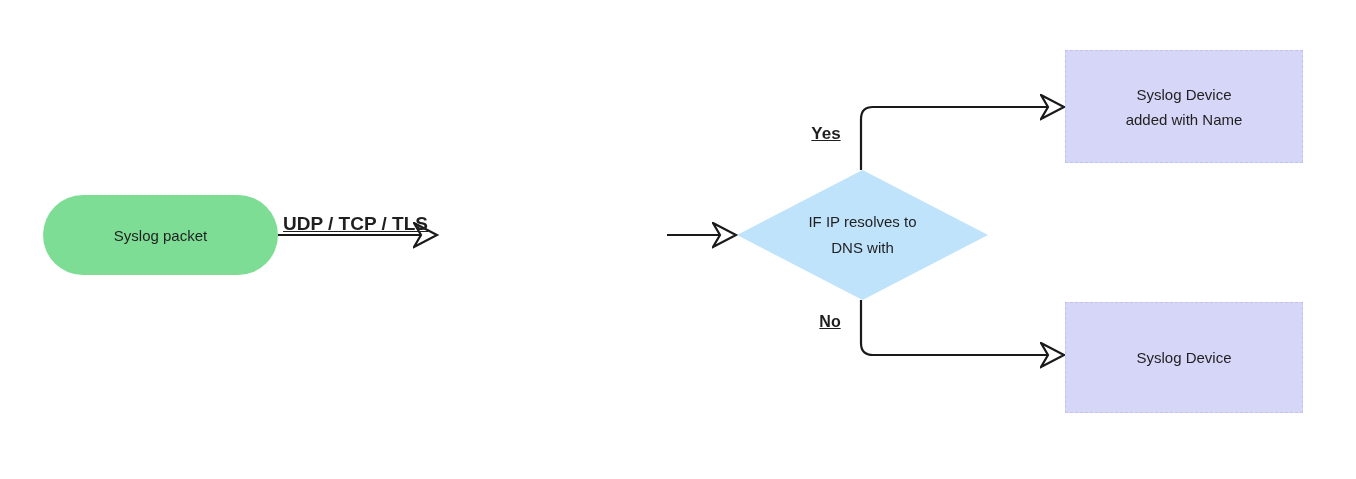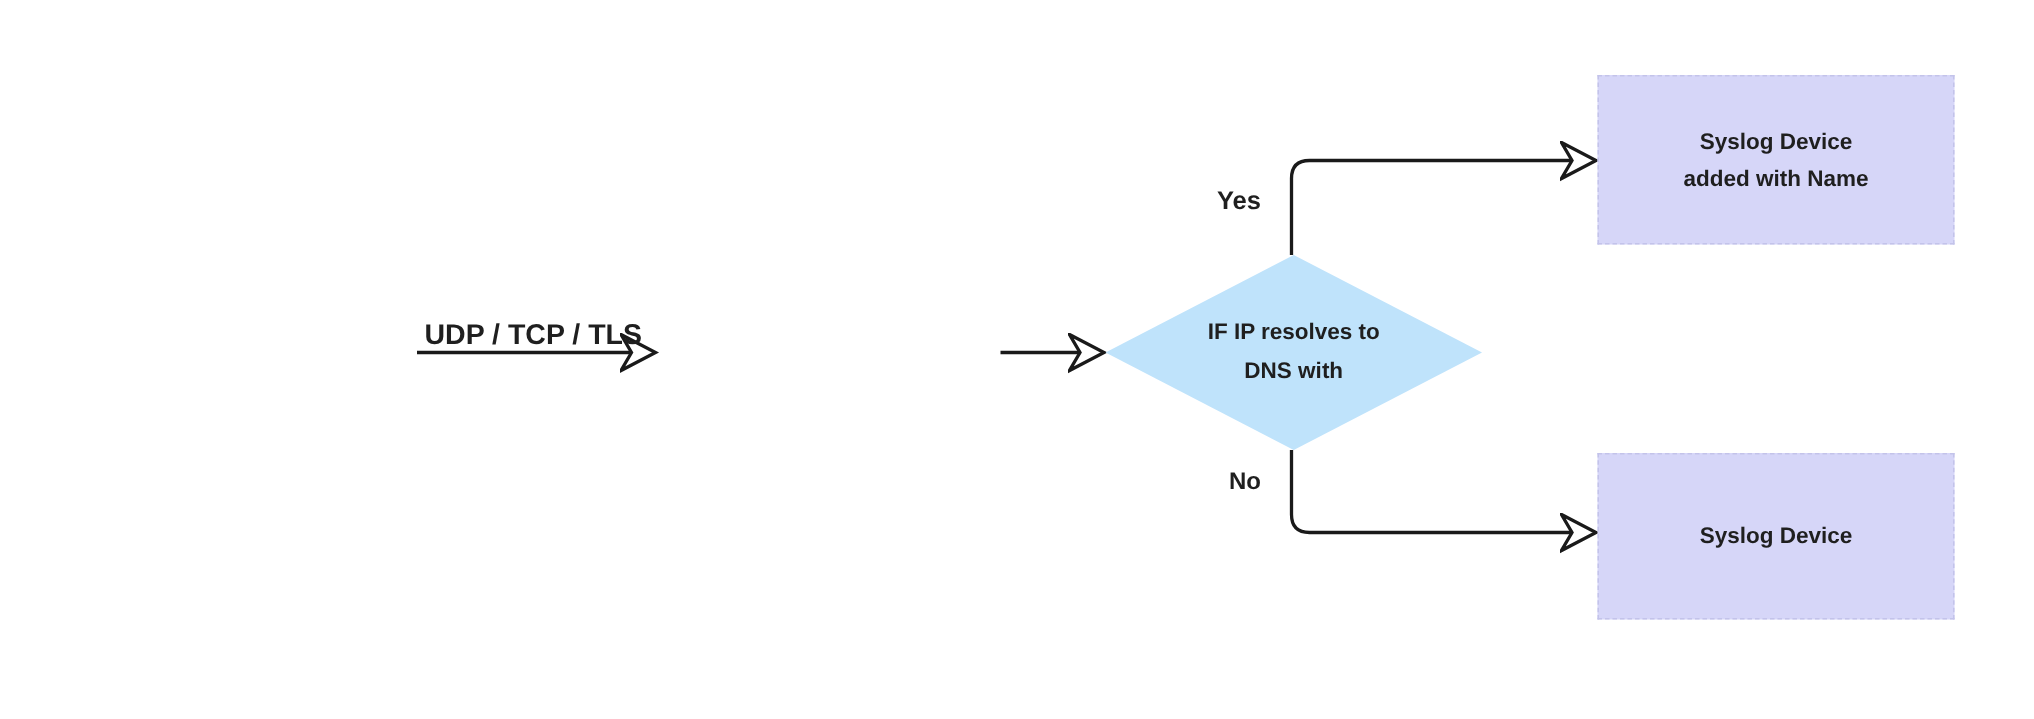--- a/index.html
+++ b/index.html
@@ -33,21 +33,21 @@
     fill:none;
     stroke:var(--line);
     stroke-width:2.2;
   }
   .node{
     position:absolute;
     display:flex;
     align-items:center;
     justify-content:center;
     text-align:right;
-    font-weight:700;
+    font-weight:400;
   }
   .terminator{
     height:80px;
     border-radius:40px;
     font-size:15px;
   }
   .node-start{
     left:43px;top:195px;width:235px;
     background:var(--start-fill);
   }
@@ -71,20 +71,21 @@
     line-height:25px;
   }
   .outcome-yes{left:1065px;top:50px;width:238px;height:113px;}
   .outcome-no{left:1065px;top:302px;width:238px;height:111px;}
   .edge-label{
     position:absolute;
     font-weight:700;
     color:var(--text);
     text-align:center;
     white-space:nowrap;
+    text-decoration:underline;
   }
   .label-transport{
     left:283px;top:213px;width:125px;
     font-size:19px;
   }
   .label-yes{
     left:806px;top:124px;width:40px;
     font-size:17px;
   }
   .label-no{
@@ -102,20 +103,23 @@
       <marker id="arrowhead" markerWidth="28" markerHeight="28" refX="23" refY="13" orient="auto" markerUnits="userSpaceOnUse">
         <path d="M1,1 L24,13 L1,25 L8,13 Z" fill="#ffffff" stroke="#1a1a1a" stroke-width="2.2" stroke-linejoin="miter"></path>
       </marker>
     </defs>
     <path class="edge" d="M278,235 L436,235" marker-end="url(#arrowhead)"></path>
     <path class="edge" d="M667,235 L735,235" marker-end="url(#arrowhead)"></path>
     <path class="edge" d="M861,170 L861,119 Q861,107 873,107 L1063,107" marker-end="url(#arrowhead)"></path>
     <path class="edge" d="M861,300 L861,343 Q861,355 873,355 L1063,355" marker-end="url(#arrowhead)"></path>
   </svg>
 
+  <div class="node terminator node-start">
+    <span>Syslog packet</span>
+  </div>
 
   <div class="edge-label label-transport">UDP / TCP / TLS</div>
 
 
   <div class="node decision">
     <span>IF IP resolves to</span>
     <span>DNS with</span>
   </div>
 
   <div class="edge-label label-yes">Yes</div>

